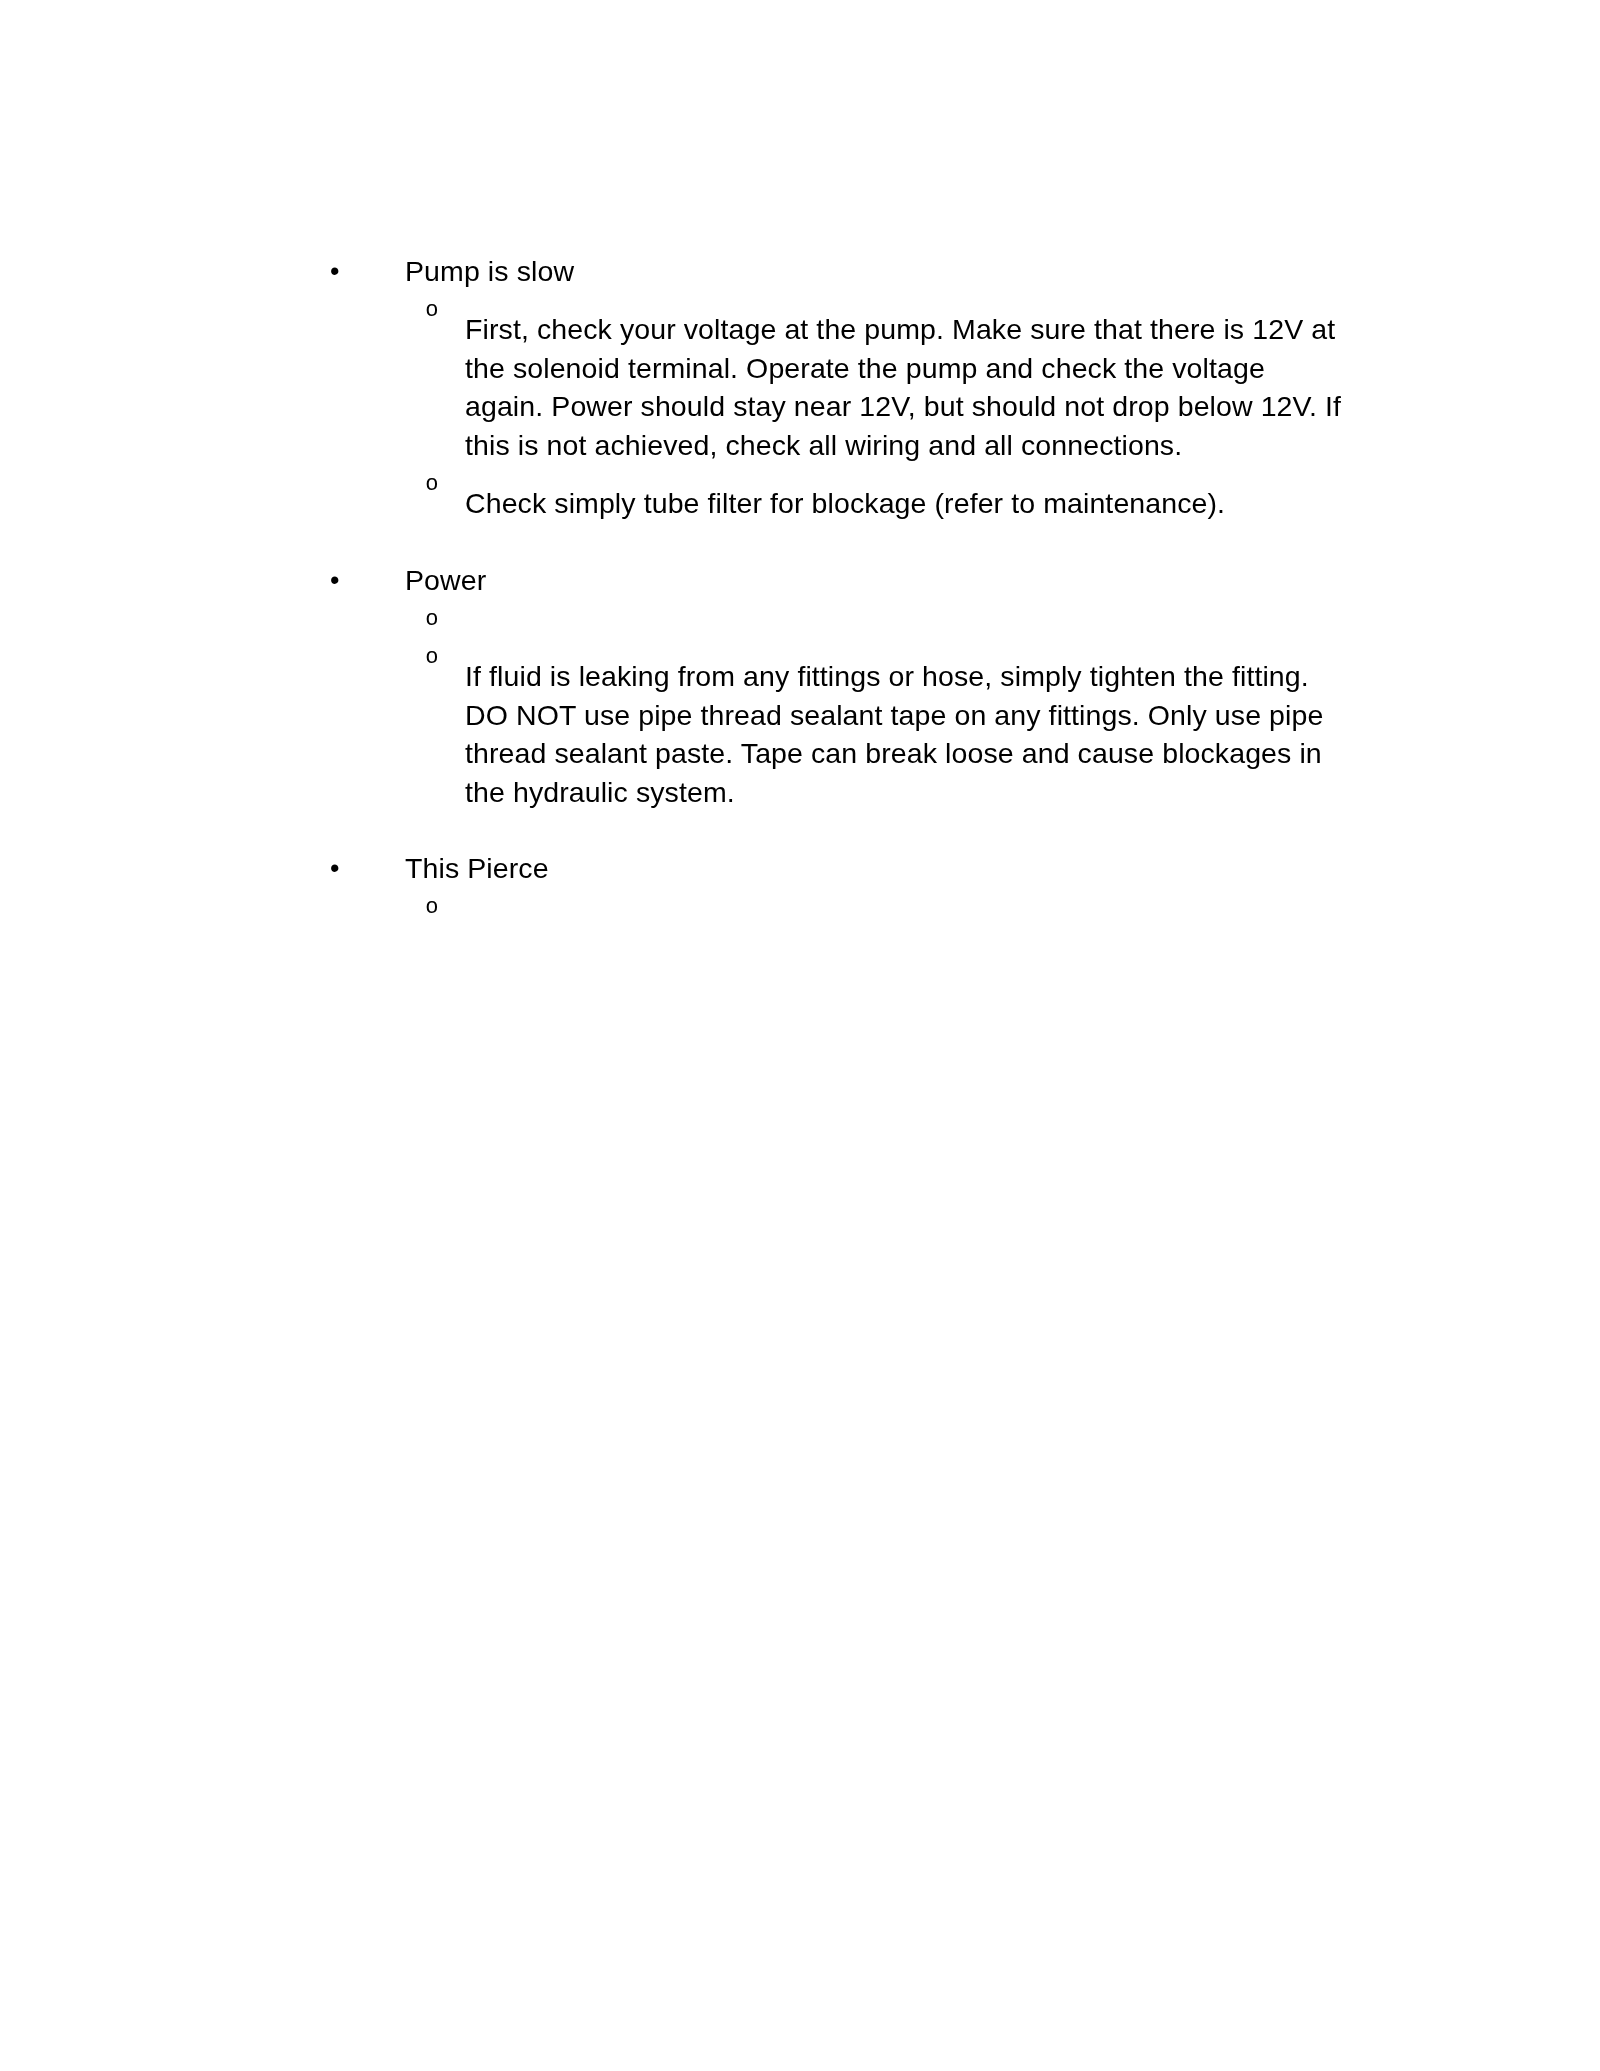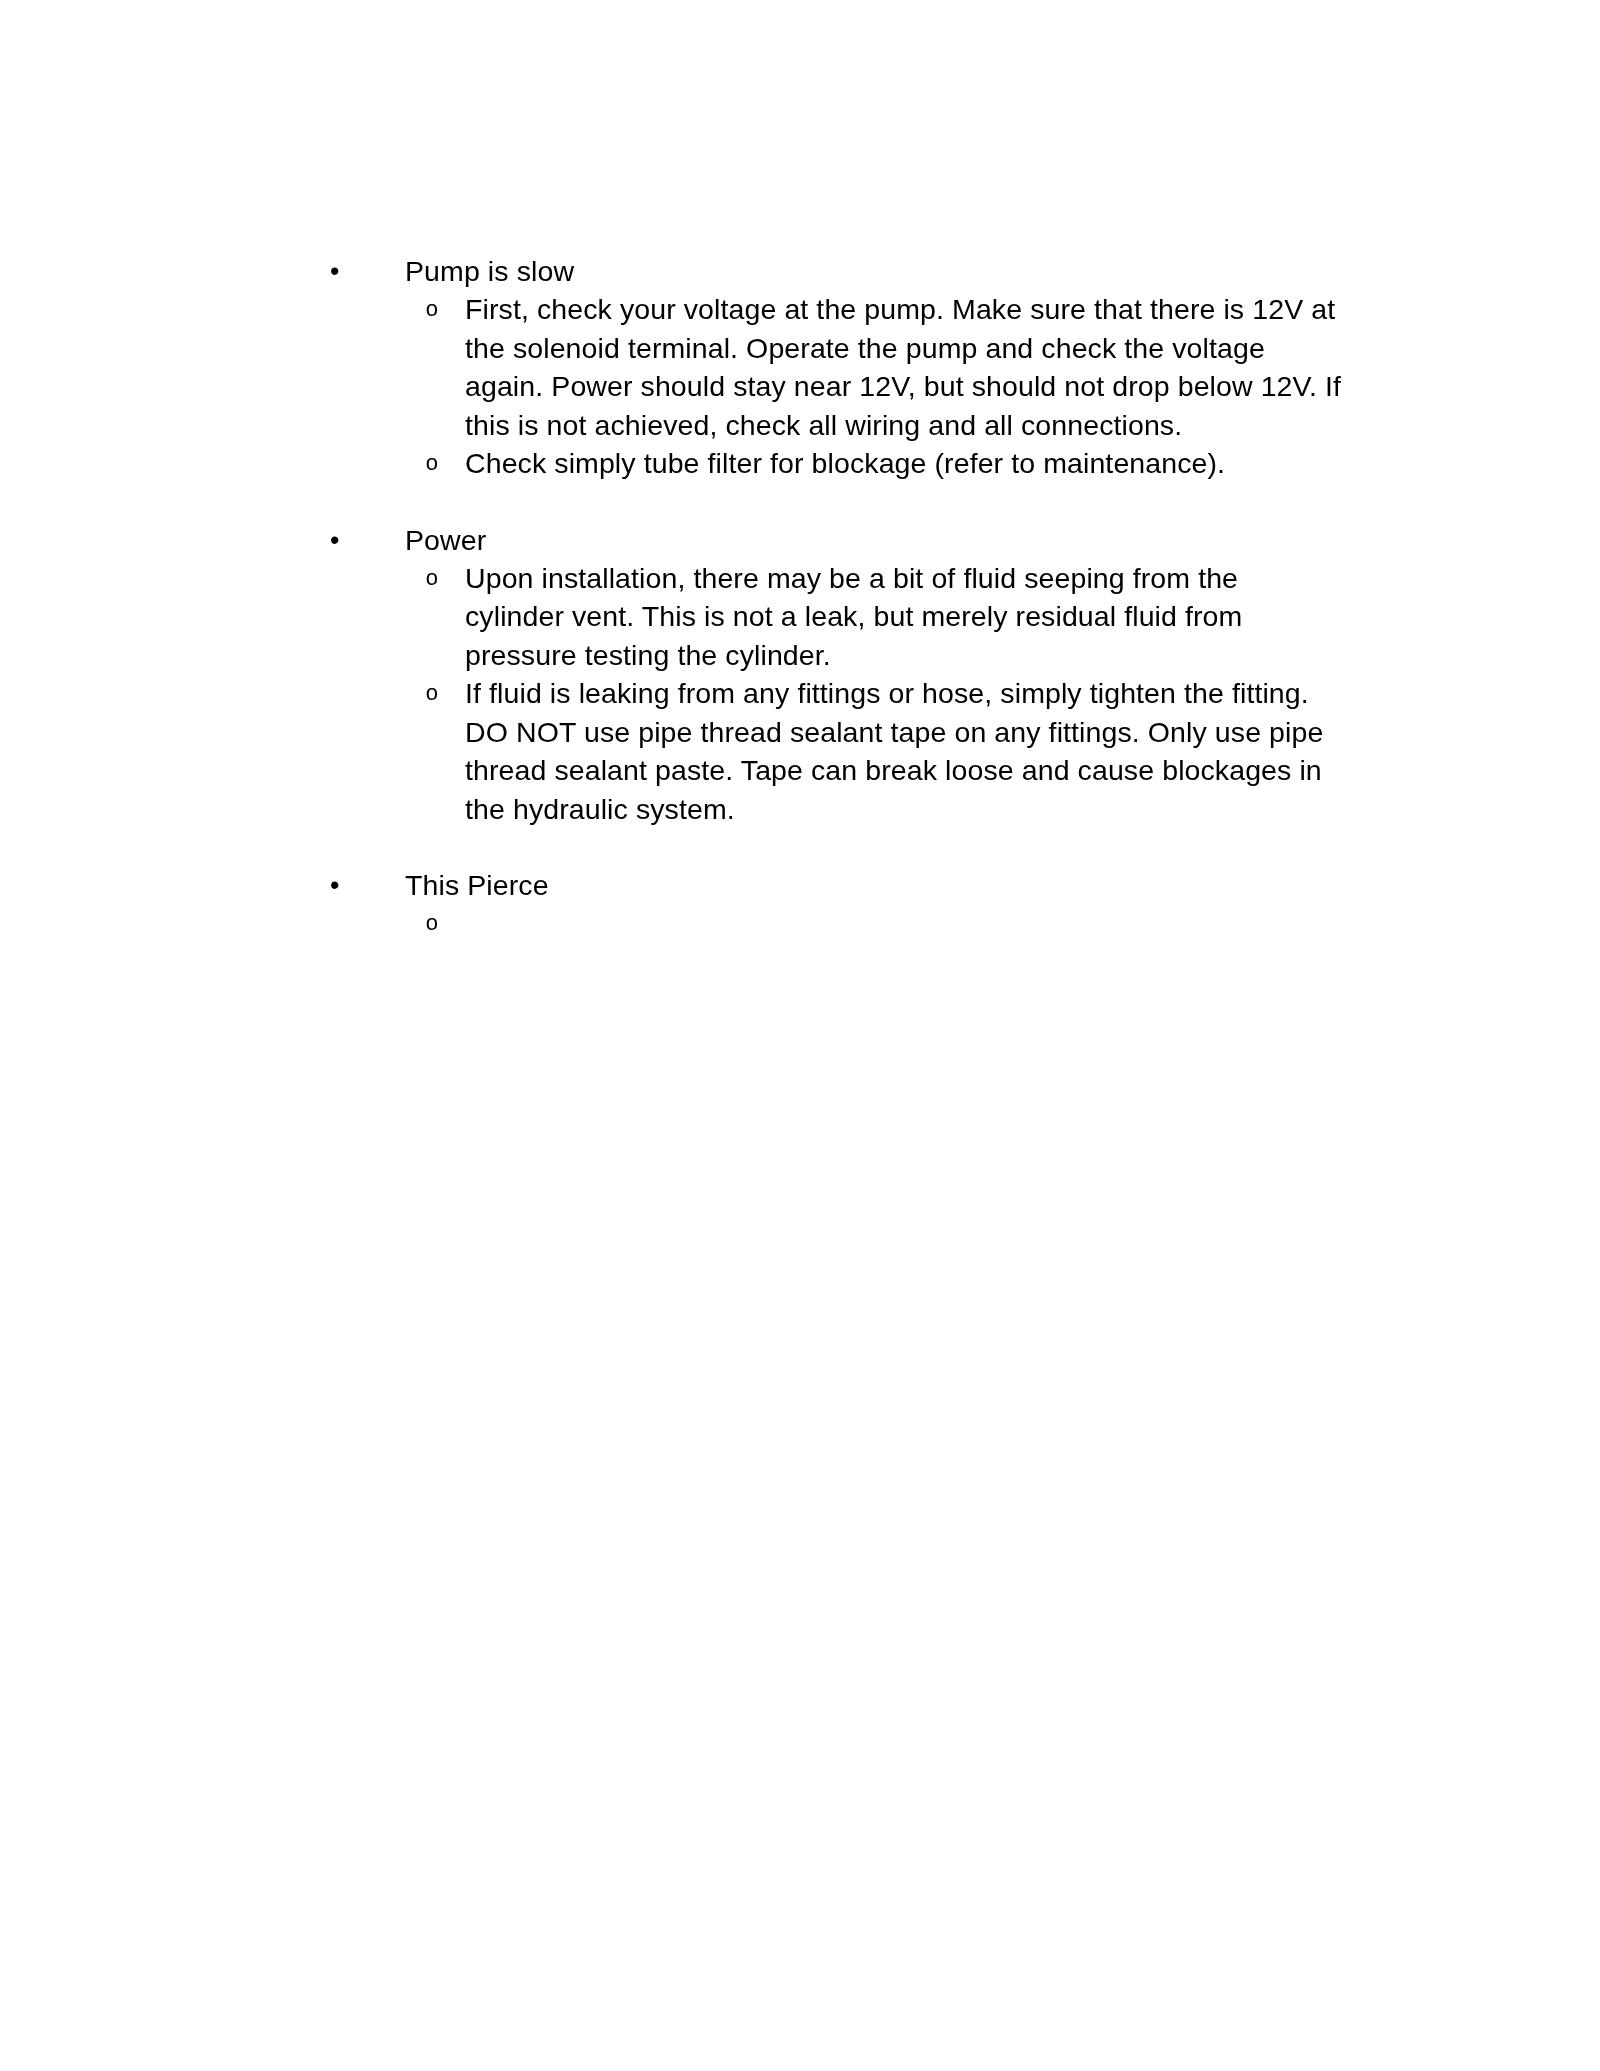--- a/index.html
+++ b/index.html
@@ -81,20 +81,21 @@
     padding-right: 27px;
     box-sizing: border-box;
   }
   .lvl2-text {
     flex: 1 1 auto;
     font-size: 28.5px;
     line-height: 38.5px;
     letter-spacing: 0.1px;
     max-width: 880px;
     text-align: left;
+    margin-top: 20px;
   }
 </style>
 </head>
 <body>
 
 <div class="page">
   <div class="content">
 
     <div class="group">
       <div class="lvl1">
@@ -114,21 +115,20 @@
     </div>
 
     <div class="group">
       <div class="lvl1">
         <span class="lvl1-marker">•</span>
         <span class="lvl1-text">Power</span>
       </div>
       <div class="lvl2-list">
         <div class="lvl2">
           <span class="lvl2-marker">o</span>
-          <span class="lvl2-text">Upon installation, there may be a bit of fluid seeping from the cylinder vent. This is not a leak, but merely residual fluid from pressure testing the cylinder.</span>
         </div>
         <div class="lvl2">
           <span class="lvl2-marker">o</span>
           <span class="lvl2-text">If fluid is leaking from any fittings or hose, simply tighten the fitting. DO NOT use pipe thread sealant tape on any fittings. Only use pipe thread sealant paste. Tape can break loose and cause blockages in the hydraulic system.</span>
         </div>
       </div>
     </div>
 
     <div class="group">
       <div class="lvl1">

